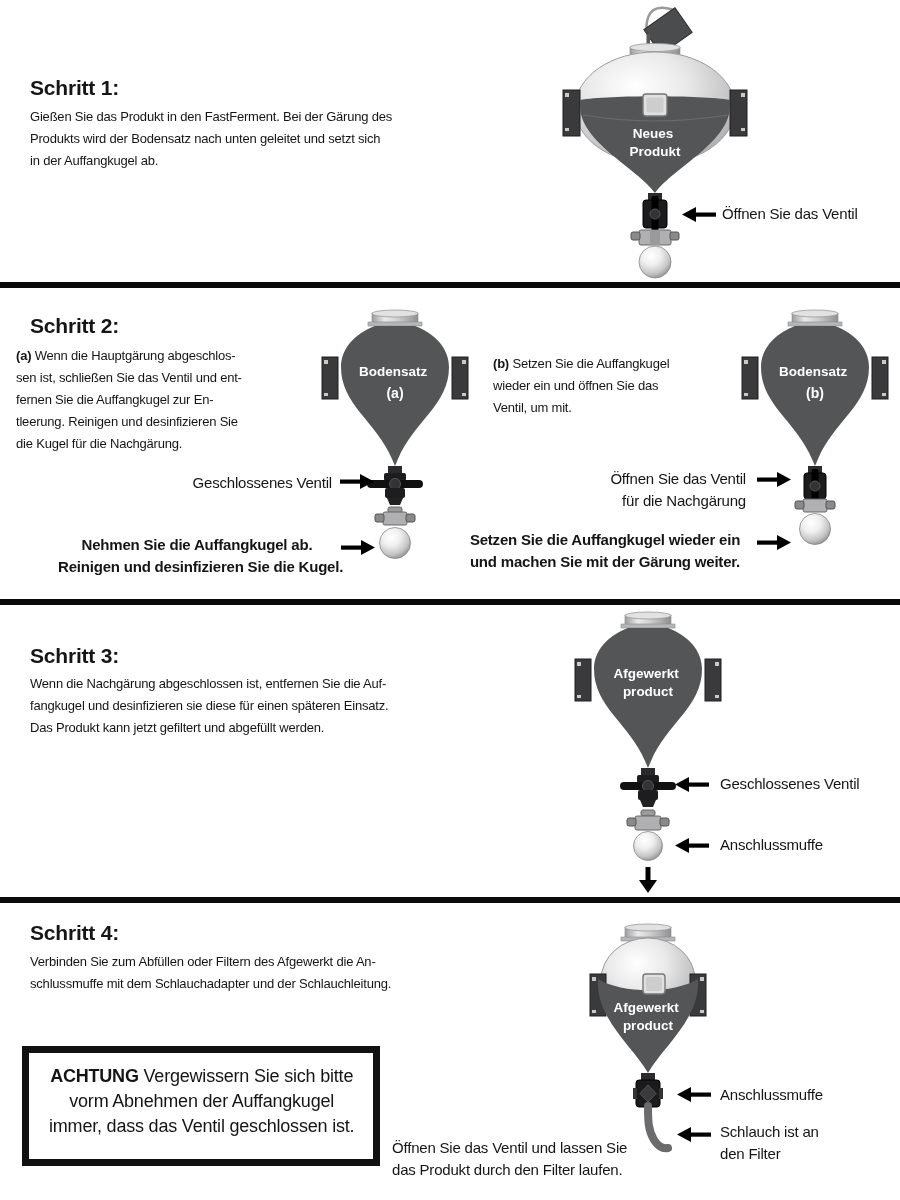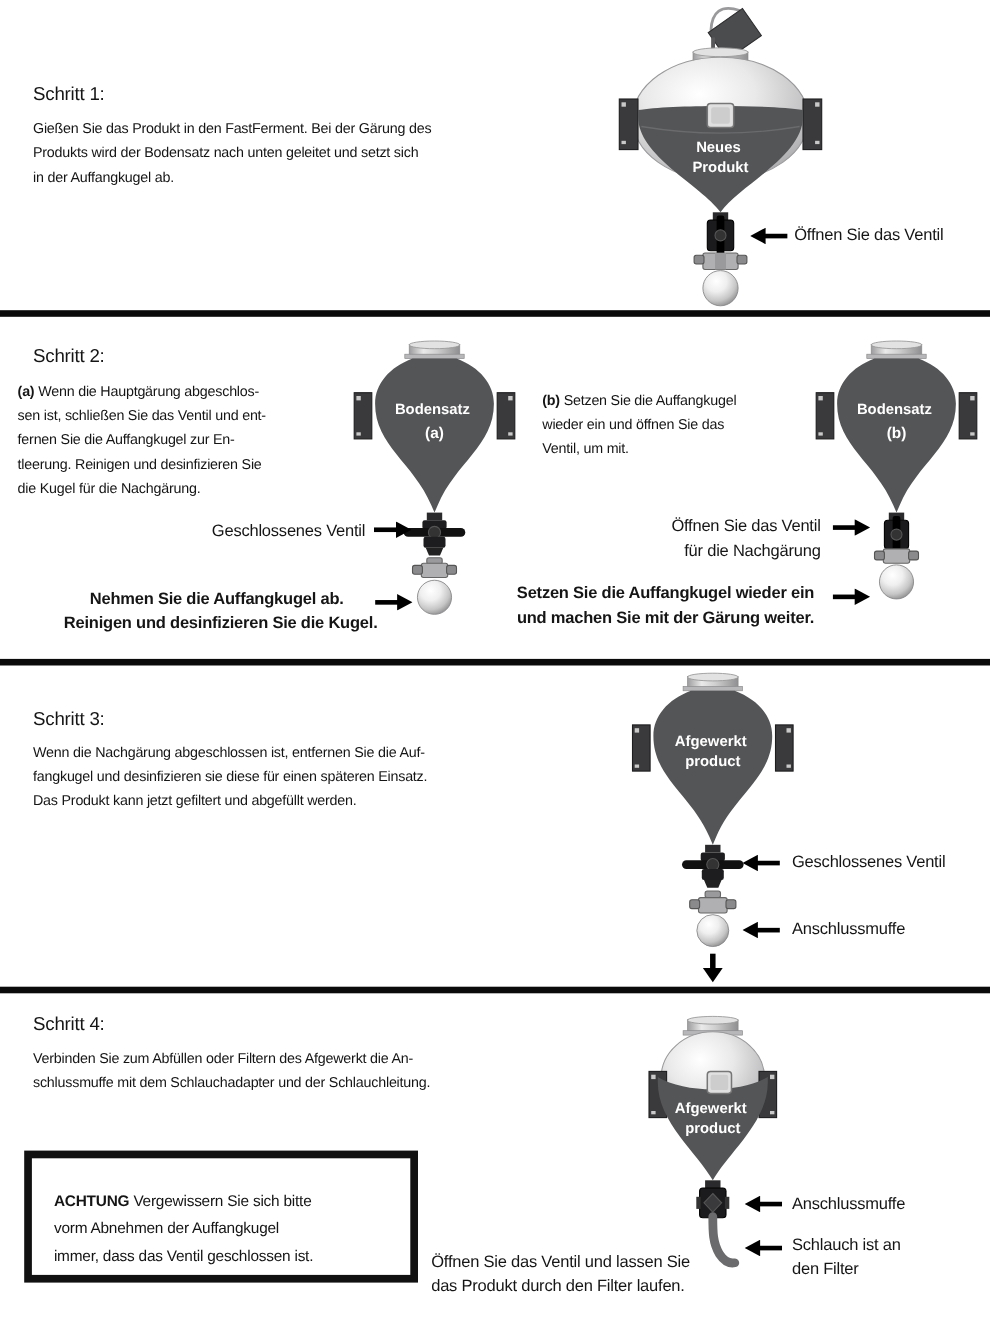--- a/index.html
+++ b/index.html
@@ -1,28 +1,28 @@
 <!DOCTYPE html>
 <html><head>
 <meta charset="utf-8">
 <style>
   html,body{margin:0;padding:0;background:#fff;}
   .page{position:relative;width:900px;height:1200px;background:#fff;overflow:hidden;
         font-family:"Liberation Sans",sans-serif;color:#151515;}
-  .h{position:absolute;font-size:17px;font-weight:normal;letter-spacing:-0.2px;white-space:pre;}
+  .h{position:absolute;font-size:21px;font-weight:bold;letter-spacing:-0.2px;white-space:pre;}
   .t{position:absolute;font-size:13px;line-height:22px;letter-spacing:-0.2px;white-space:pre;}
   .t b{letter-spacing:-0.2px;}
   .lbl{position:absolute;font-size:15px;line-height:22px;letter-spacing:-0.2px;white-space:pre;}
   .r{text-align:right;} .c{text-align:center;font-weight:bold;}
   .divider{position:absolute;left:0;width:900px;height:6px;background:#0a0a0a;}
   .arrow{position:absolute;}
   .warn{position:absolute;left:22px;top:1046px;width:358px;height:120px;
         border:7px solid #111;box-sizing:border-box;}
-  .warn-text{position:absolute;left:20px;top:26px;font-size:14px;line-height:25px;
-        letter-spacing:-0.2px;white-space:pre;}
+  .warn-text{position:absolute;left:20px;top:11px;font-size:18px;line-height:25px;
+        letter-spacing:-0.2px;white-space:pre;text-align:center;}
   svg text.vtxt{fill:#fff;font-family:"Liberation Sans",sans-serif;font-weight:bold;
         font-size:13.5px;text-anchor:middle;}
   svg text.vtxt .sub{font-size:14px;}
 </style>
 </head>
 <body>
 
 <svg width="0" height="0" style="position:absolute" aria-hidden="true">
   <defs>
     <radialGradient id="rgDome" cx="38%" cy="30%" r="80%">

